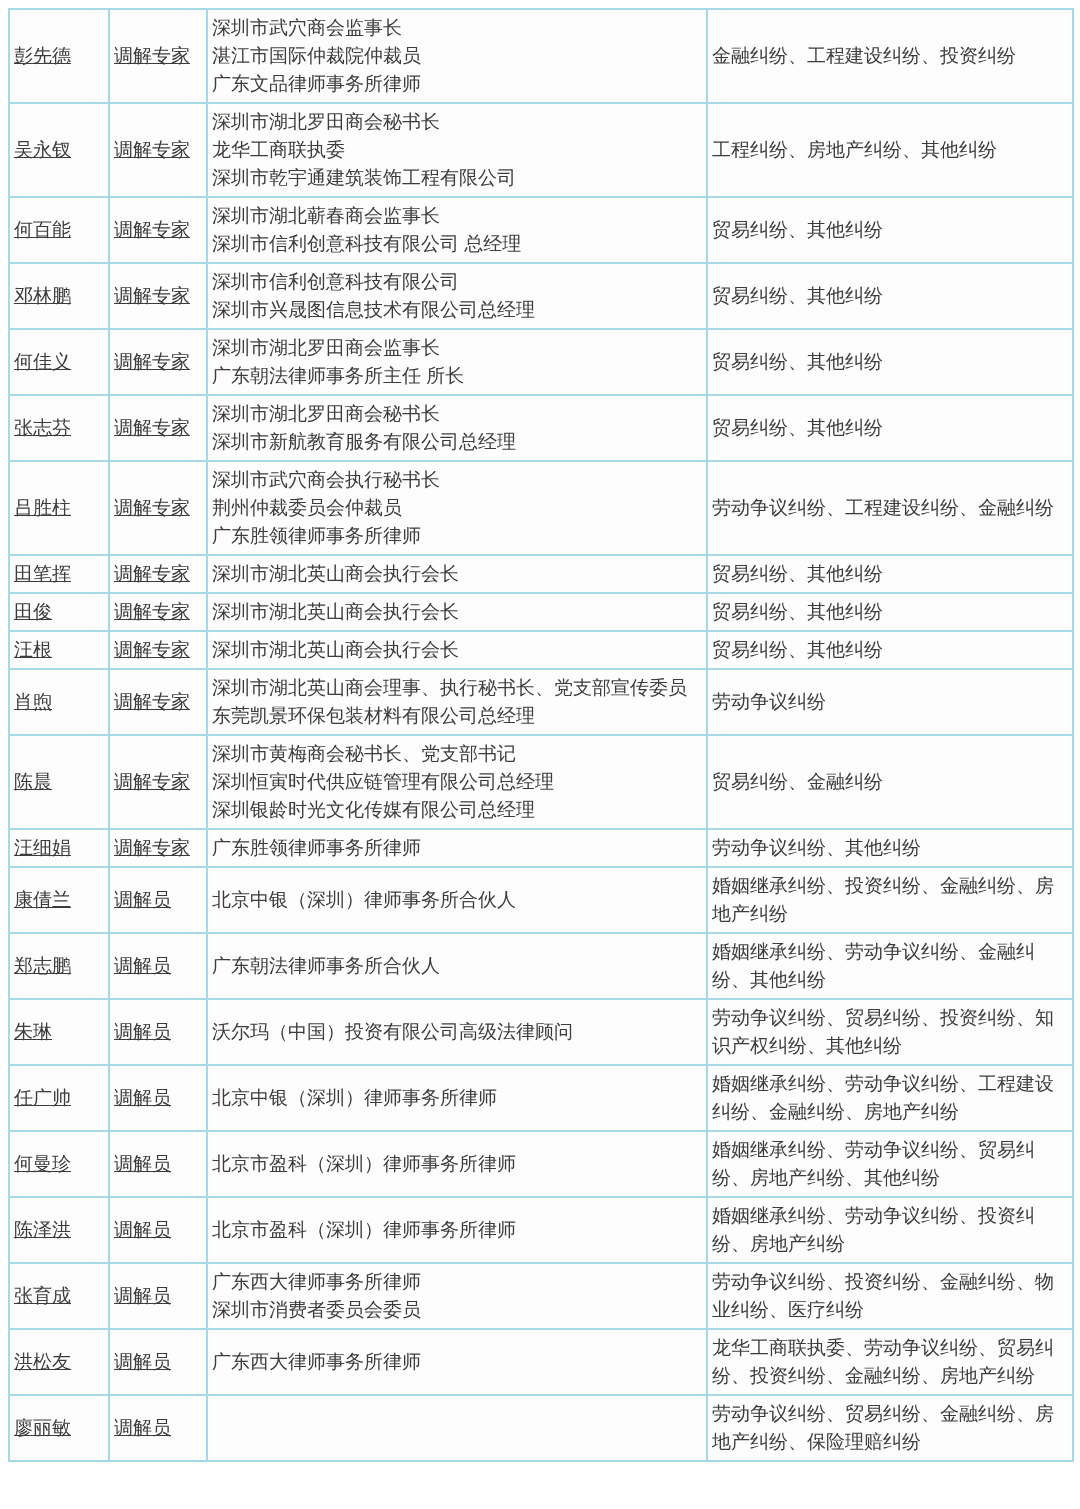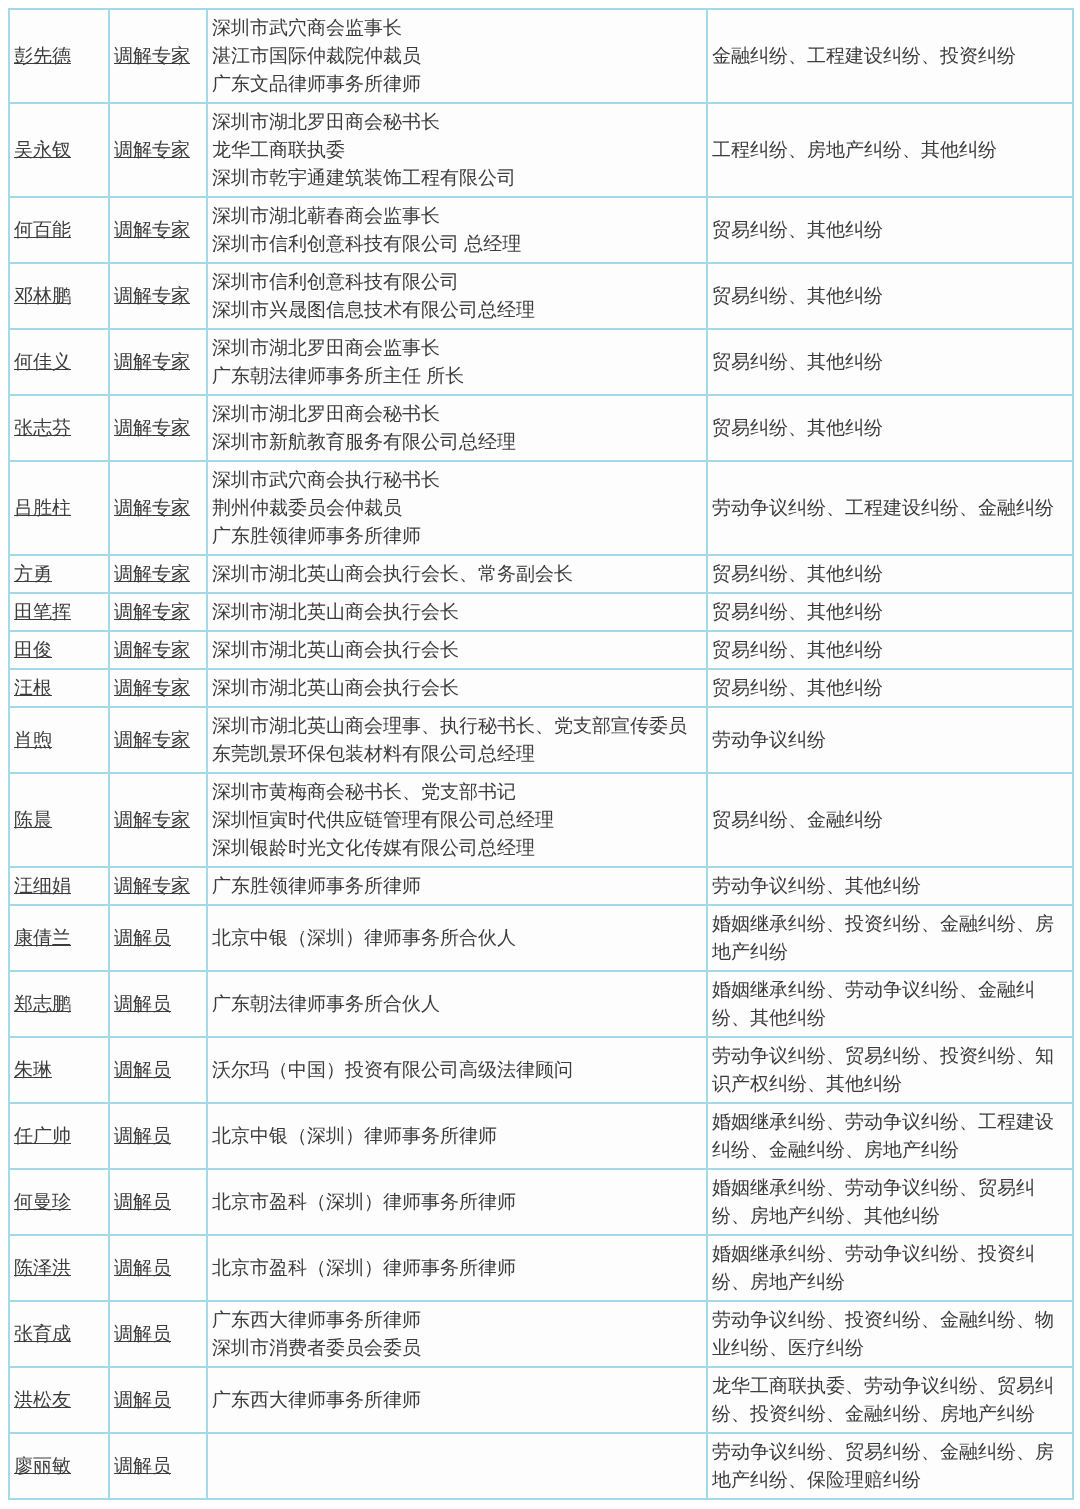--- a/index.html
+++ b/index.html
@@ -113,28 +113,20 @@
           <td class="c-name">吕胜柱</td>
           <td class="c-role">调解专家</td>
           <td class="c-pos">
             <span class="pos-line">深圳市武穴商会执行秘书长</span>
             <span class="pos-line">荆州仲裁委员会仲裁员</span>
             <span class="pos-line">广东胜领律师事务所律师</span>
           </td>
           <td class="c-disp">劳动争议纠纷、工程建设纠纷、金融纠纷</td>
         </tr>
         <tr>
-          <td class="c-name">方勇</td>
-          <td class="c-role">调解专家</td>
-          <td class="c-pos">
-            <span class="pos-line">深圳市湖北英山商会执行会长、常务副会长</span>
-          </td>
-          <td class="c-disp">贸易纠纷、其他纠纷</td>
-        </tr>
-        <tr>
           <td class="c-name">田笔挥</td>
           <td class="c-role">调解专家</td>
           <td class="c-pos">
             <span class="pos-line">深圳市湖北英山商会执行会长</span>
           </td>
           <td class="c-disp">贸易纠纷、其他纠纷</td>
         </tr>
         <tr>
           <td class="c-name">田俊</td>
           <td class="c-role">调解专家</td>

